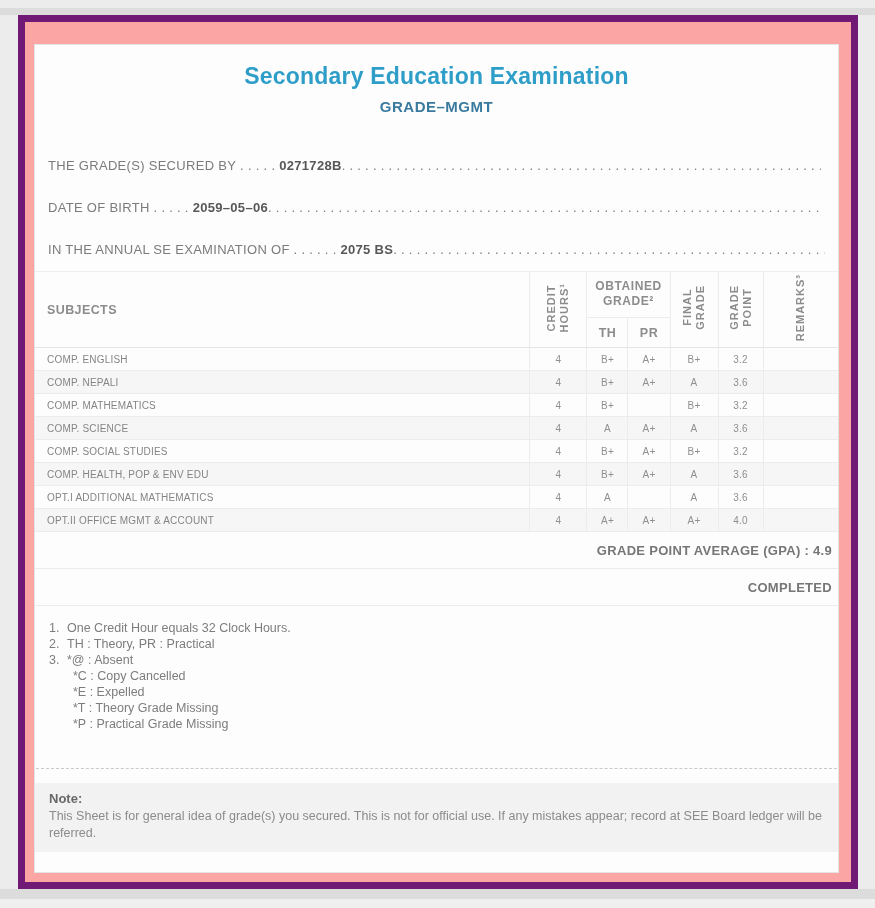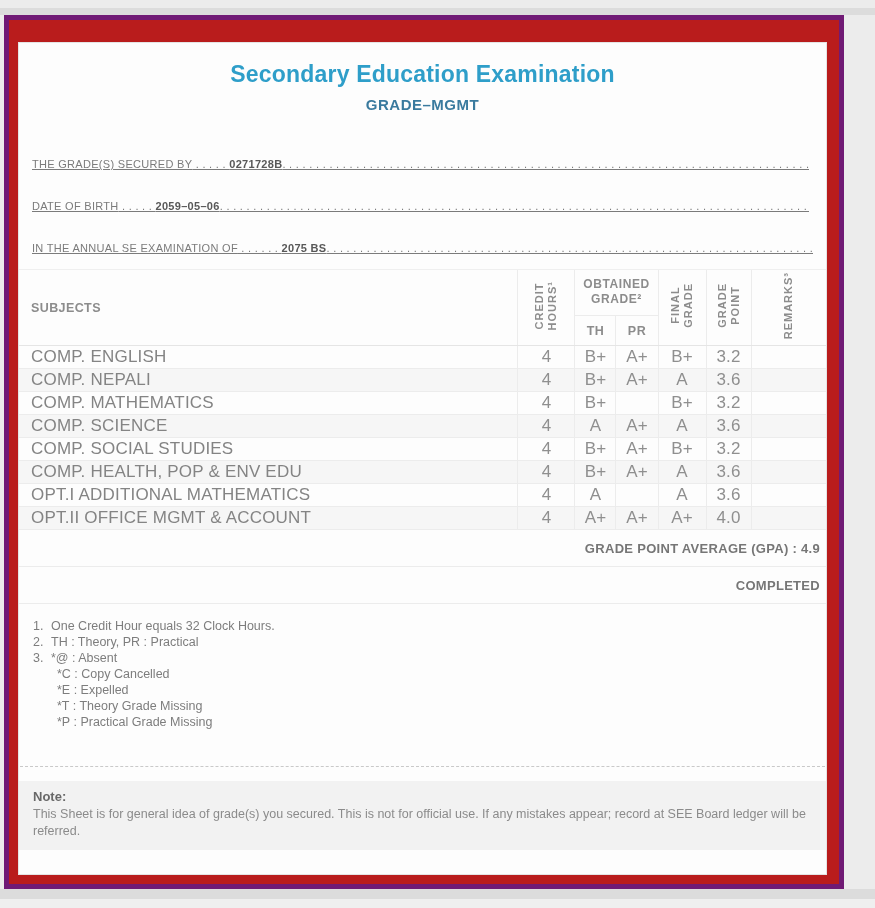--- a/index.html
+++ b/index.html
@@ -16,23 +16,23 @@
   }
   .band-bottom {
     position: absolute; left: 0; top: 889px; width: 100%; height: 10px;
     background: #dcdcdc;
   }
   .band-foot {
     position: absolute; left: 0; top: 899px; width: 100%; height: 9px;
     background: #efefef;
   }
   .card {
-    position: absolute; left: 4px; top: 15px; width: 840px; height: 874px;
-    background: #b91c1c;
-    border: 5px solid #701a75;
+    position: absolute; left: 18px; top: 15px; width: 840px; height: 874px;
+    background: #fca5a5;
+    border: 7px solid #701a75;
   }
   .panel {
     position: absolute; top: 22px; left: 9px; right: 12px; bottom: 9px;
     background: #fdfdfd;
     border: 1px solid #e4e4e4;
     overflow: hidden;
   }
   .page-title {
     margin-top: 18px;
     text-align: center;
@@ -48,27 +48,26 @@
     font-weight: bold;
     color: #3a7a9e;
     letter-spacing: 0.5px;
   }
   .info-lines { margin: 30px 13px 0 13px; }
   .info-line {
     display: flex;
     align-items: baseline;
     white-space: nowrap;
     overflow: hidden;
-    font-size: 11px;
+    font-size: 13px;
     color: #7b7b7b;
     margin-bottom 0;
     height: 42px;
     line-height: 42px;
     letter-spacing: 0.3px;
-    text-decoration: underline;
   }
   .info-line .val { font-weight: bold; color: #585858; }
   .info-line .sep { white-space: pre; }
   .info-line .fill {
     flex: 1 1 auto;
     overflow: hidden;
     white-space: pre;
   }
   .info-line .suffix { padding-left: 4px; }
 
@@ -124,21 +123,21 @@
     height: 26px;
     font-size: 12.5px;
     text-align: center;
     letter-spacing: 0.5px;
   }
   table.grades thead tr.subrow th { border-bottom: 1px solid #e5e5e5; }
   table.grades thead th.rowspan2 { border-bottom: 1px solid #e5e5e5; }
 
   table.grades tbody td {
     height: 23px;
-    font-size: 17px;
+    font-size: 10px;
     color: #8f8f8f;
     border-bottom: 1px solid #ececec;
     text-align: center;
     letter-spacing: 0.2px;
   }
   table.grades tbody td.subject {
     text-align: left;
     padding-left: 12px;
     color: #848484;
   }

